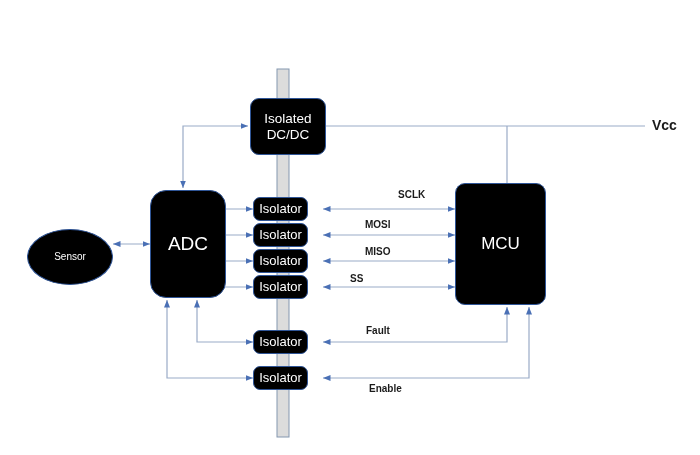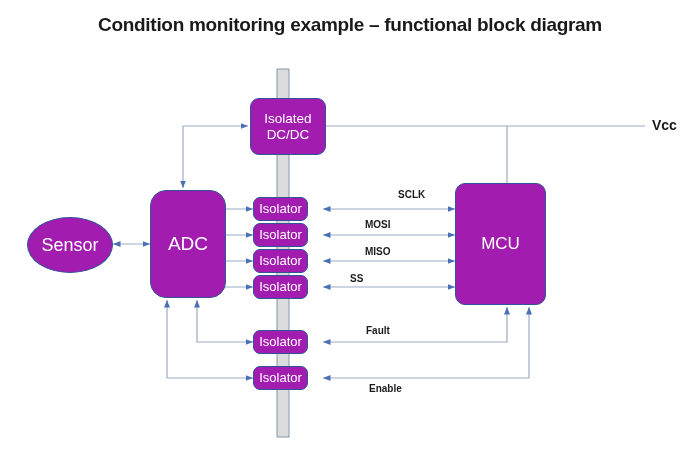--- a/index.html
+++ b/index.html
@@ -7,24 +7,24 @@
     position:relative;width:700px;height:455px;background:#ffffff;
     font-family:"Liberation Sans", sans-serif;overflow:hidden;
   }
   .title{
     position:absolute;left:0;right:0;top:14px;text-align:center;
     font-size:19px;font-weight:600;letter-spacing:-0.3px;color:#1a1a1a;
   }
   .connector-layer{position:absolute;left:0;top:0;width:700px;height:455px;}
   .block{
     position:absolute;display:flex;align-items:center;justify-content:center;
-    background:#a21caf;border:1.6px solid #2f5597;color:#ffffff;
+    background:#000000;border:1.6px solid #2f5597;color:#ffffff;
     box-sizing:border-box;text-align:center;line-height:1.15;
   }
-  .sensor{left:27px;top:217px;width:86px;height:56px;border-radius:50%;font-size:18px;}
+  .sensor{left:27px;top:229px;width:86px;height:56px;border-radius:50%;font-size:10px;}
   .adc{left:150px;top:190px;width:76px;height:108px;border-radius:16px;font-size:19px;}
   .dcdc{left:250px;top:98px;width:76px;height:57px;border-radius:9px;font-size:13.5px;flex-direction:column;}
   .mcu{left:455px;top:183px;width:91px;height:122px;border-radius:10px;font-size:17px;}
   .iso{width:55px;height:24px;left:253px;border-radius:7px;font-size:13px;}
   .iso1{top:197px;} .iso2{top:223px;} .iso3{top:249px;} .iso4{top:275px;}
   .iso5{top:330px;} .iso6{top:366px;}
   .sig{
     position:absolute;font-size:10px;font-weight:600;color:#1b1b1b;white-space:nowrap;
   }
   .sig-sclk{left:366px;top:189px;margin-left:32px;}
@@ -33,21 +33,20 @@
   .sig-ss{left:350px;top:273px;}
   .sig-fault{left:366px;top:325px;}
   .sig-enable{left:369px;top:383px;}
   .sig-vcc{left:652px;top:117px;font-size:14px;}
 </style>
 </head>
 <body>
 
 <div class="canvas">
 
-  <div class="title">Condition monitoring example – functional block diagram</div>
 
   <svg class="connector-layer" width="700" height="455" viewBox="0 0 700 455">
     <defs>
       <marker id="ah" markerWidth="8" markerHeight="8" refX="7.5" refY="4" orient="auto-start-reverse" markerUnits="userSpaceOnUse">
         <path d="M0,1 L7.5,4 L0,7 Z" fill="#4a70b5"></path>
       </marker>
     </defs>
 
     <rect x="277" y="69" width="12" height="368" fill="#dcdcdc" stroke="#8497b0" stroke-width="1"></rect>
 

